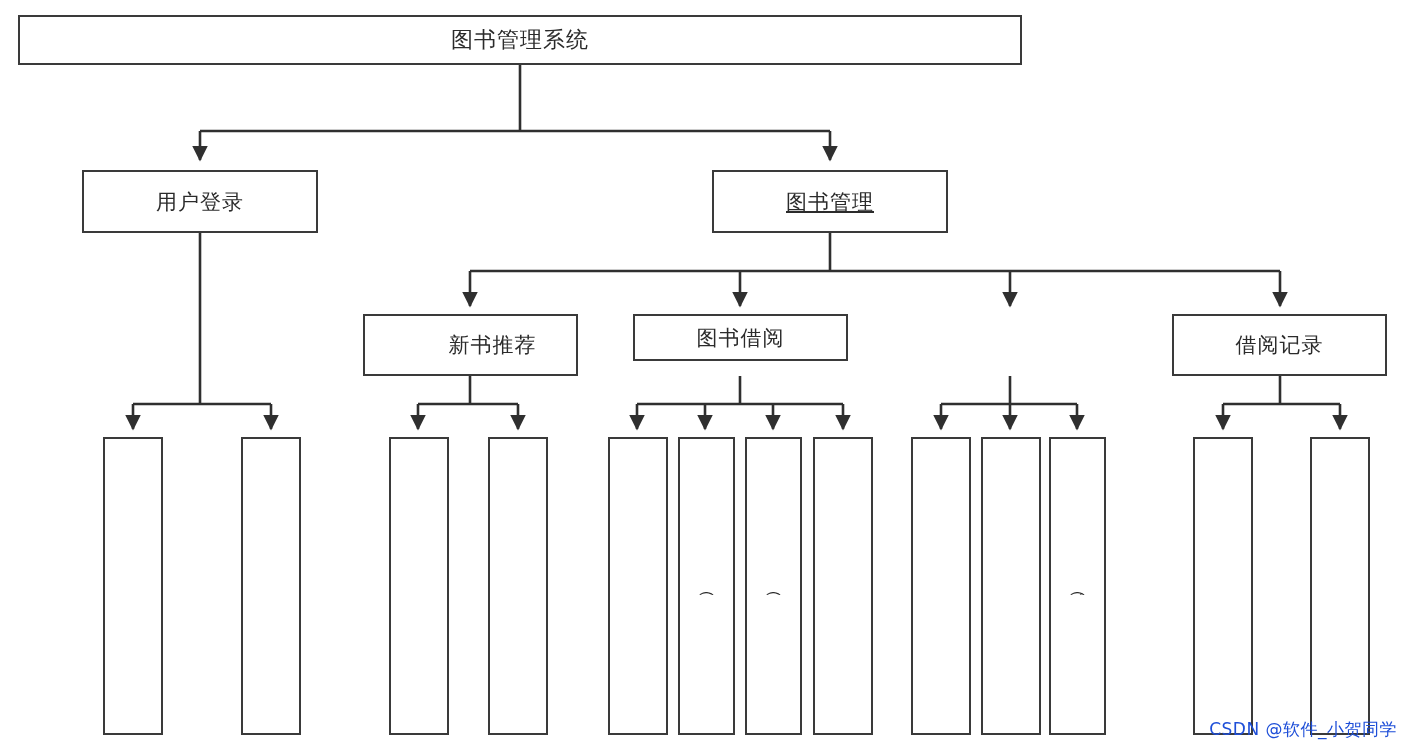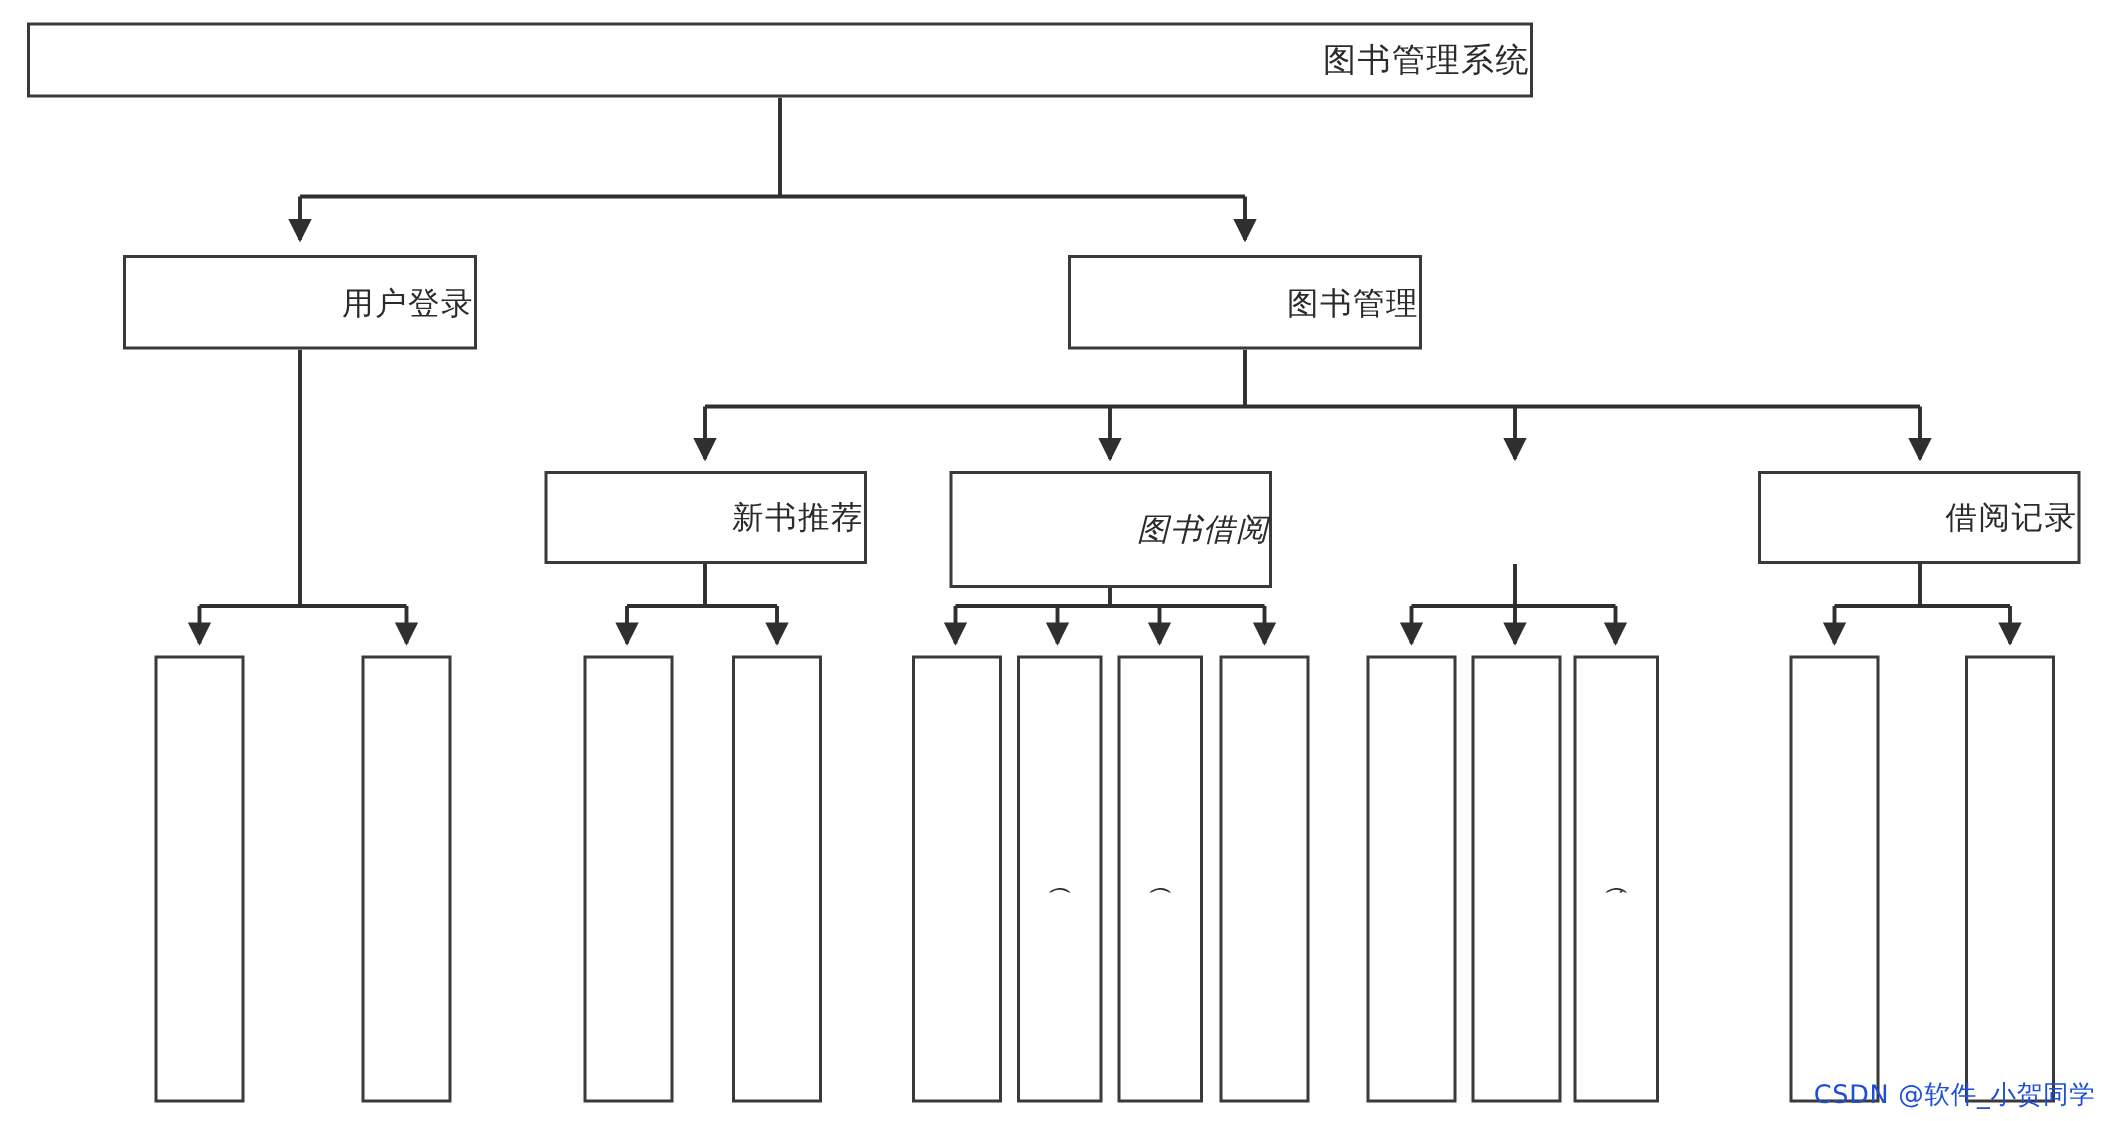--- a/index.html
+++ b/index.html
@@ -32,21 +32,20 @@
     background: #ffffff;
     display: flex;
     align-items: center;
     justify-content: center;
     color: #2b2b2b;
     z-index: 2;
   }
   .node.horizontal {
     font-size: 21px;
     letter-spacing: 1px;
-    justify-content: flex-end;
   }
   .node.vertical {
     font-size: 21px;
     align-items: center;
     justify-content: center;
     padding: 4px 0;
   }
   .node.vertical .vtext {
     writing-mode: vertical-rl;
     text-orientation: upright;
@@ -125,28 +124,28 @@
     </g>
   </svg>
 
   <div class="node horizontal root" style="left:18px; top:15px; width:1004px; height:50px;">
     <span>图书管理系统</span>
   </div>
 
   <div class="node horizontal" style="left:82px; top:170px; width:236px; height:63px;">
     <span>用户登录</span>
   </div>
-  <div class="node horizontal" style="left:712px; top:170px; width:236px; height:63px;">
+  <div class="node horizontal" style="left:712px; top:170px; width:236px; height:63px;text-decoration:underline;">
     <span>图书管理</span>
   </div>
 
   <div class="node horizontal" style="left:363px; top:314px; width:215px; height:62px;padding-left:44px;">
     <span>新书推荐</span>
   </div>
-  <div class="node horizontal" style="left:633px; top:314px; width:215px; height:78px;font-style:italic;">
+  <div class="node horizontal" style="left:633px; top:314px; width:215px; height:47px;">
     <span>图书借阅</span>
   </div>
   <div class="node horizontal" style="left:1172px; top:314px; width:215px; height:62px;">
     <span>借阅记录</span>
   </div>
 
   <div class="node vertical" style="left:103px; top:437px; width:60px; height:298px;">
     <span class="vtext">用户登录</span>
   </div>
   <div class="node vertical" style="left:241px; top:437px; width:60px; height:298px;">

